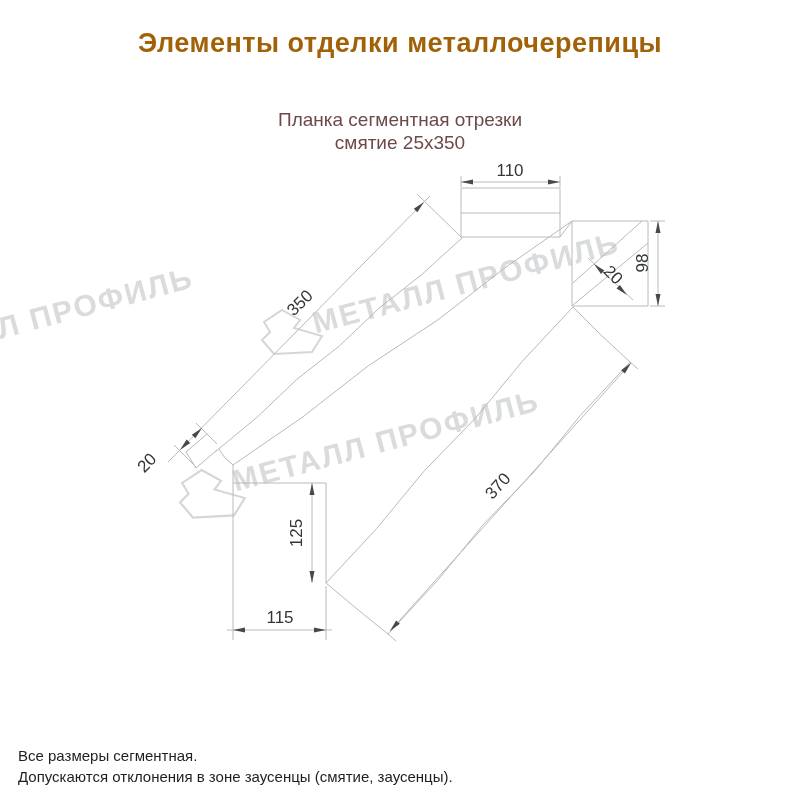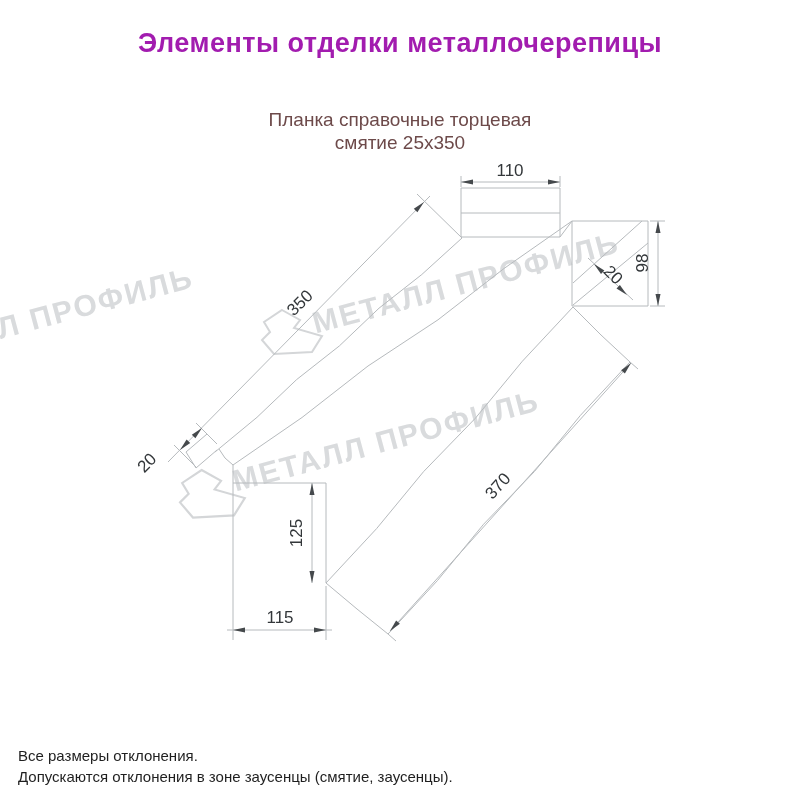--- a/index.html
+++ b/index.html
@@ -1,38 +1,38 @@
 <!DOCTYPE html>
 <html><head>
 <meta charset="utf-8">
 <style>
   html,body{margin:0;padding:0;background:#ffffff;}
   #page{position:relative;width:800px;height:800px;background:#ffffff;overflow:hidden;
         font-family:"Liberation Sans", sans-serif;}
   #title{position:absolute;left:0;top:28px;width:800px;text-align:center;
-         font-size:27px;font-weight:bold;color:#a21caf;letter-spacing:.5px;}
+         font-size:27px;font-weight:bold;color:#a16207;letter-spacing:.5px;}
   #subtitle{position:absolute;left:0;top:108px;width:800px;text-align:center;
             font-size:19px;line-height:23px;color:#6d4a4a;}
   #footer{position:absolute;left:18px;top:745px;font-size:15px;line-height:21px;color:#1f1f1f;}
   svg{position:absolute;left:0;top:0;}
   .ln{stroke:#b6babd;stroke-width:1;fill:none;}
   .arr{fill:#45494c;stroke:none;}
   .dim{font-size:17px;fill:#33373a;}
   .wm{font-size:30px;font-weight:bold;letter-spacing:2px;fill:#d9dbdd;}
   .wmshape{stroke:#d4d6d8;stroke-width:2;fill:none;}
 </style>
 </head>
 <body>
 
 <div id="page">
 
   <div id="title">Элементы отделки металлочерепицы</div>
 
   <div id="subtitle">
-    <div>Планка справочные торцевая</div>
+    <div>Планка сегментная отрезки</div>
     <div>смятие 25x350</div>
   </div>
 
   <svg width="800" height="800" viewBox="0 0 800 800">
 
     <g>
       <text class="wm" x="466" y="293" text-anchor="middle" transform="rotate(-15 466 283)">МЕТАЛЛ ПРОФИЛЬ</text>
       <text class="wm" x="386" y="451" text-anchor="middle" transform="rotate(-15 386 441)">МЕТАЛЛ ПРОФИЛЬ</text>
       <text class="wm" x="40" y="328" text-anchor="middle" transform="rotate(-15 40 318)">МЕТАЛЛ ПРОФИЛЬ</text>
       <path class="wmshape" transform="translate(262,310)" d="M20,0 L38,10 L32,18 L60,26 L50,42 L12,44 L0,30 L8,22 L2,12 Z"></path>
@@ -112,17 +112,17 @@
       <path class="ln" d="M390,631 L631,363"></path>
       <path class="ln" d="M630,362 L638,369"></path>
       <path class="ln" d="M388,634 L396,641"></path>
       <polygon class="arr" points="631,363 624.9,373.6 621.1,370.2"></polygon>
       <polygon class="arr" points="390,631 399.9,623.8 396.1,620.4"></polygon>
       <text class="dim" x="499" y="491" text-anchor="middle" transform="rotate(-48 499 487)">370</text>
     </g>
   </svg>
 
   <div id="footer">
-    <div>Все размеры отклонения.</div>
+    <div>Все размеры сегментная.</div>
     <div>Допускаются отклонения в зоне заусенцы (смятие, заусенцы).</div>
   </div>
 
 </div>
 
 </body></html>

